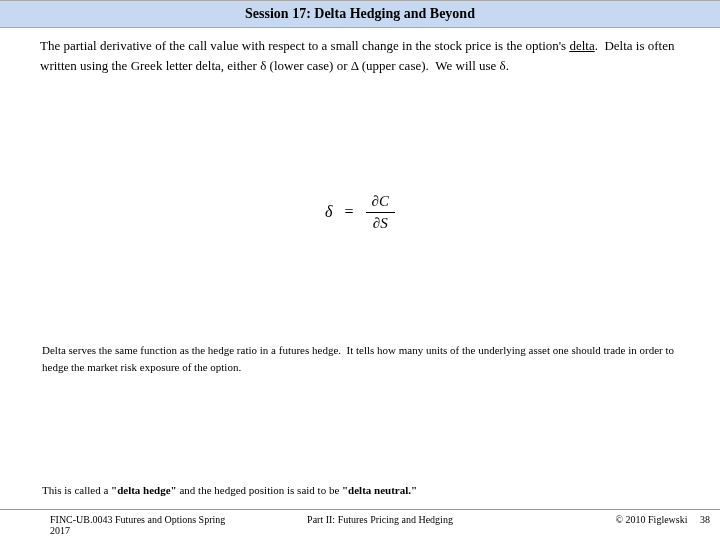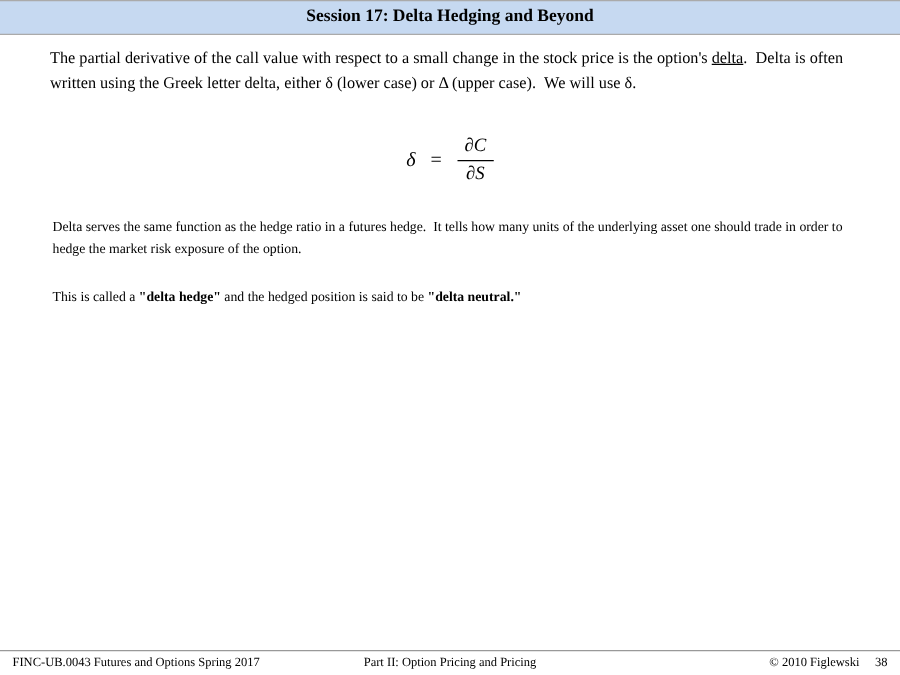--- a/index.html
+++ b/index.html
@@ -39,21 +39,22 @@
       font-size: 14px;
       font-weight: bold;
       text-decoration: underline;
     }
 
     .content-area {
       flex: 1;
       padding: 8px 40px 0 40px;
       display: flex;
       flex-direction: column;
-      gap: 12px;
+      gap: 0;
+      justify-content: space-between;
     }
 
     .paragraph {
       font-size: 13px;
       line-height: 1.5;
       margin-bottom: 8px;
     }
 
     .underline {
       text-decoration: underline;
@@ -122,20 +123,21 @@
       display: flex;
       justify-content: space-between;
       padding: 4px 10px;
       font-size: 10px;
       color: #000;
       margin-top: auto;
     }
 
     .footer-left, .footer-center, .footer-right {
       flex: 1;
+      margin-left: 40px;
     }
 
     .footer-center {
       text-align: center;
     }
 
     .footer-right {
       text-align: right;
     }
   </style>
@@ -175,21 +177,21 @@
       This is called a <span class="bold-text">"delta hedge"</span> and the hedged position is said to be <span class="bold-text">"delta neutral."</span>
     </p>
 
   </div>
 
   <div class="footer">
     <div class="footer-left">
       <span>FINC-UB.0043  Futures and Options  Spring 2017</span>
     </div>
     <div class="footer-center">
-      <span>Part II: Option Pricing and Pricing</span>
+      <span>Part II: Futures Pricing and Hedging</span>
     </div>
     <div class="footer-right">
       <span>© 2010 Figlewski</span>
       &nbsp;&nbsp;&nbsp;
       <span>38</span>
     </div>
   </div>
 
 </div>
 

